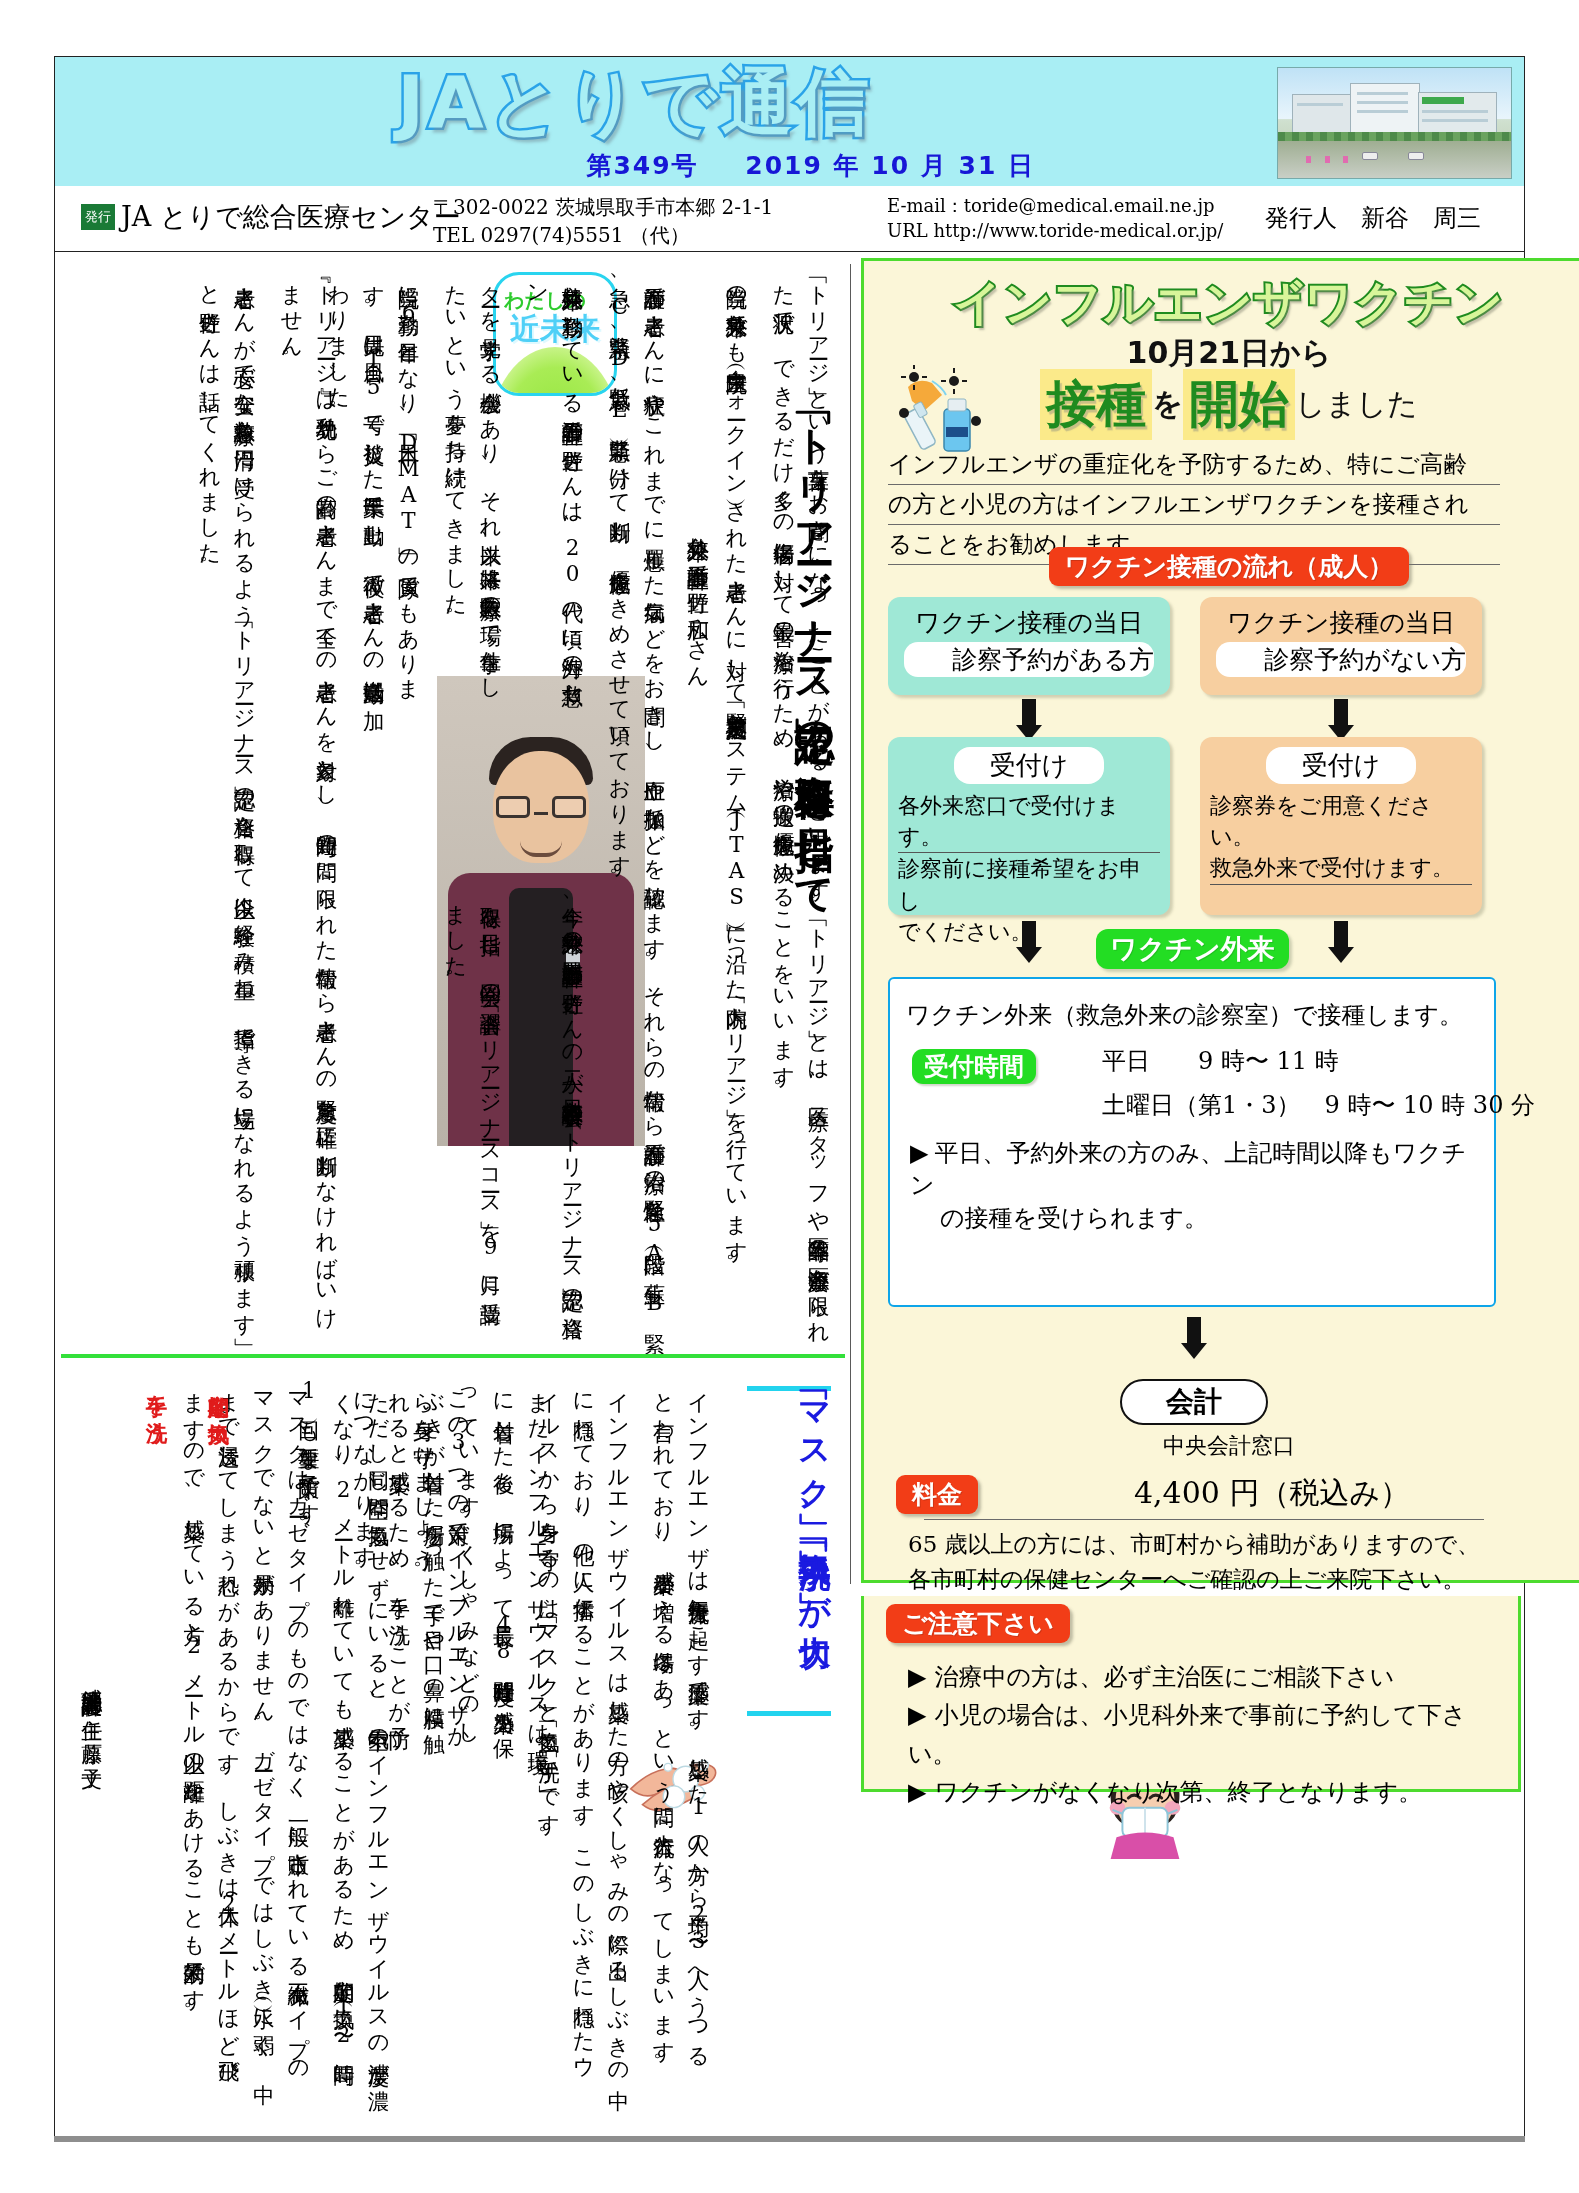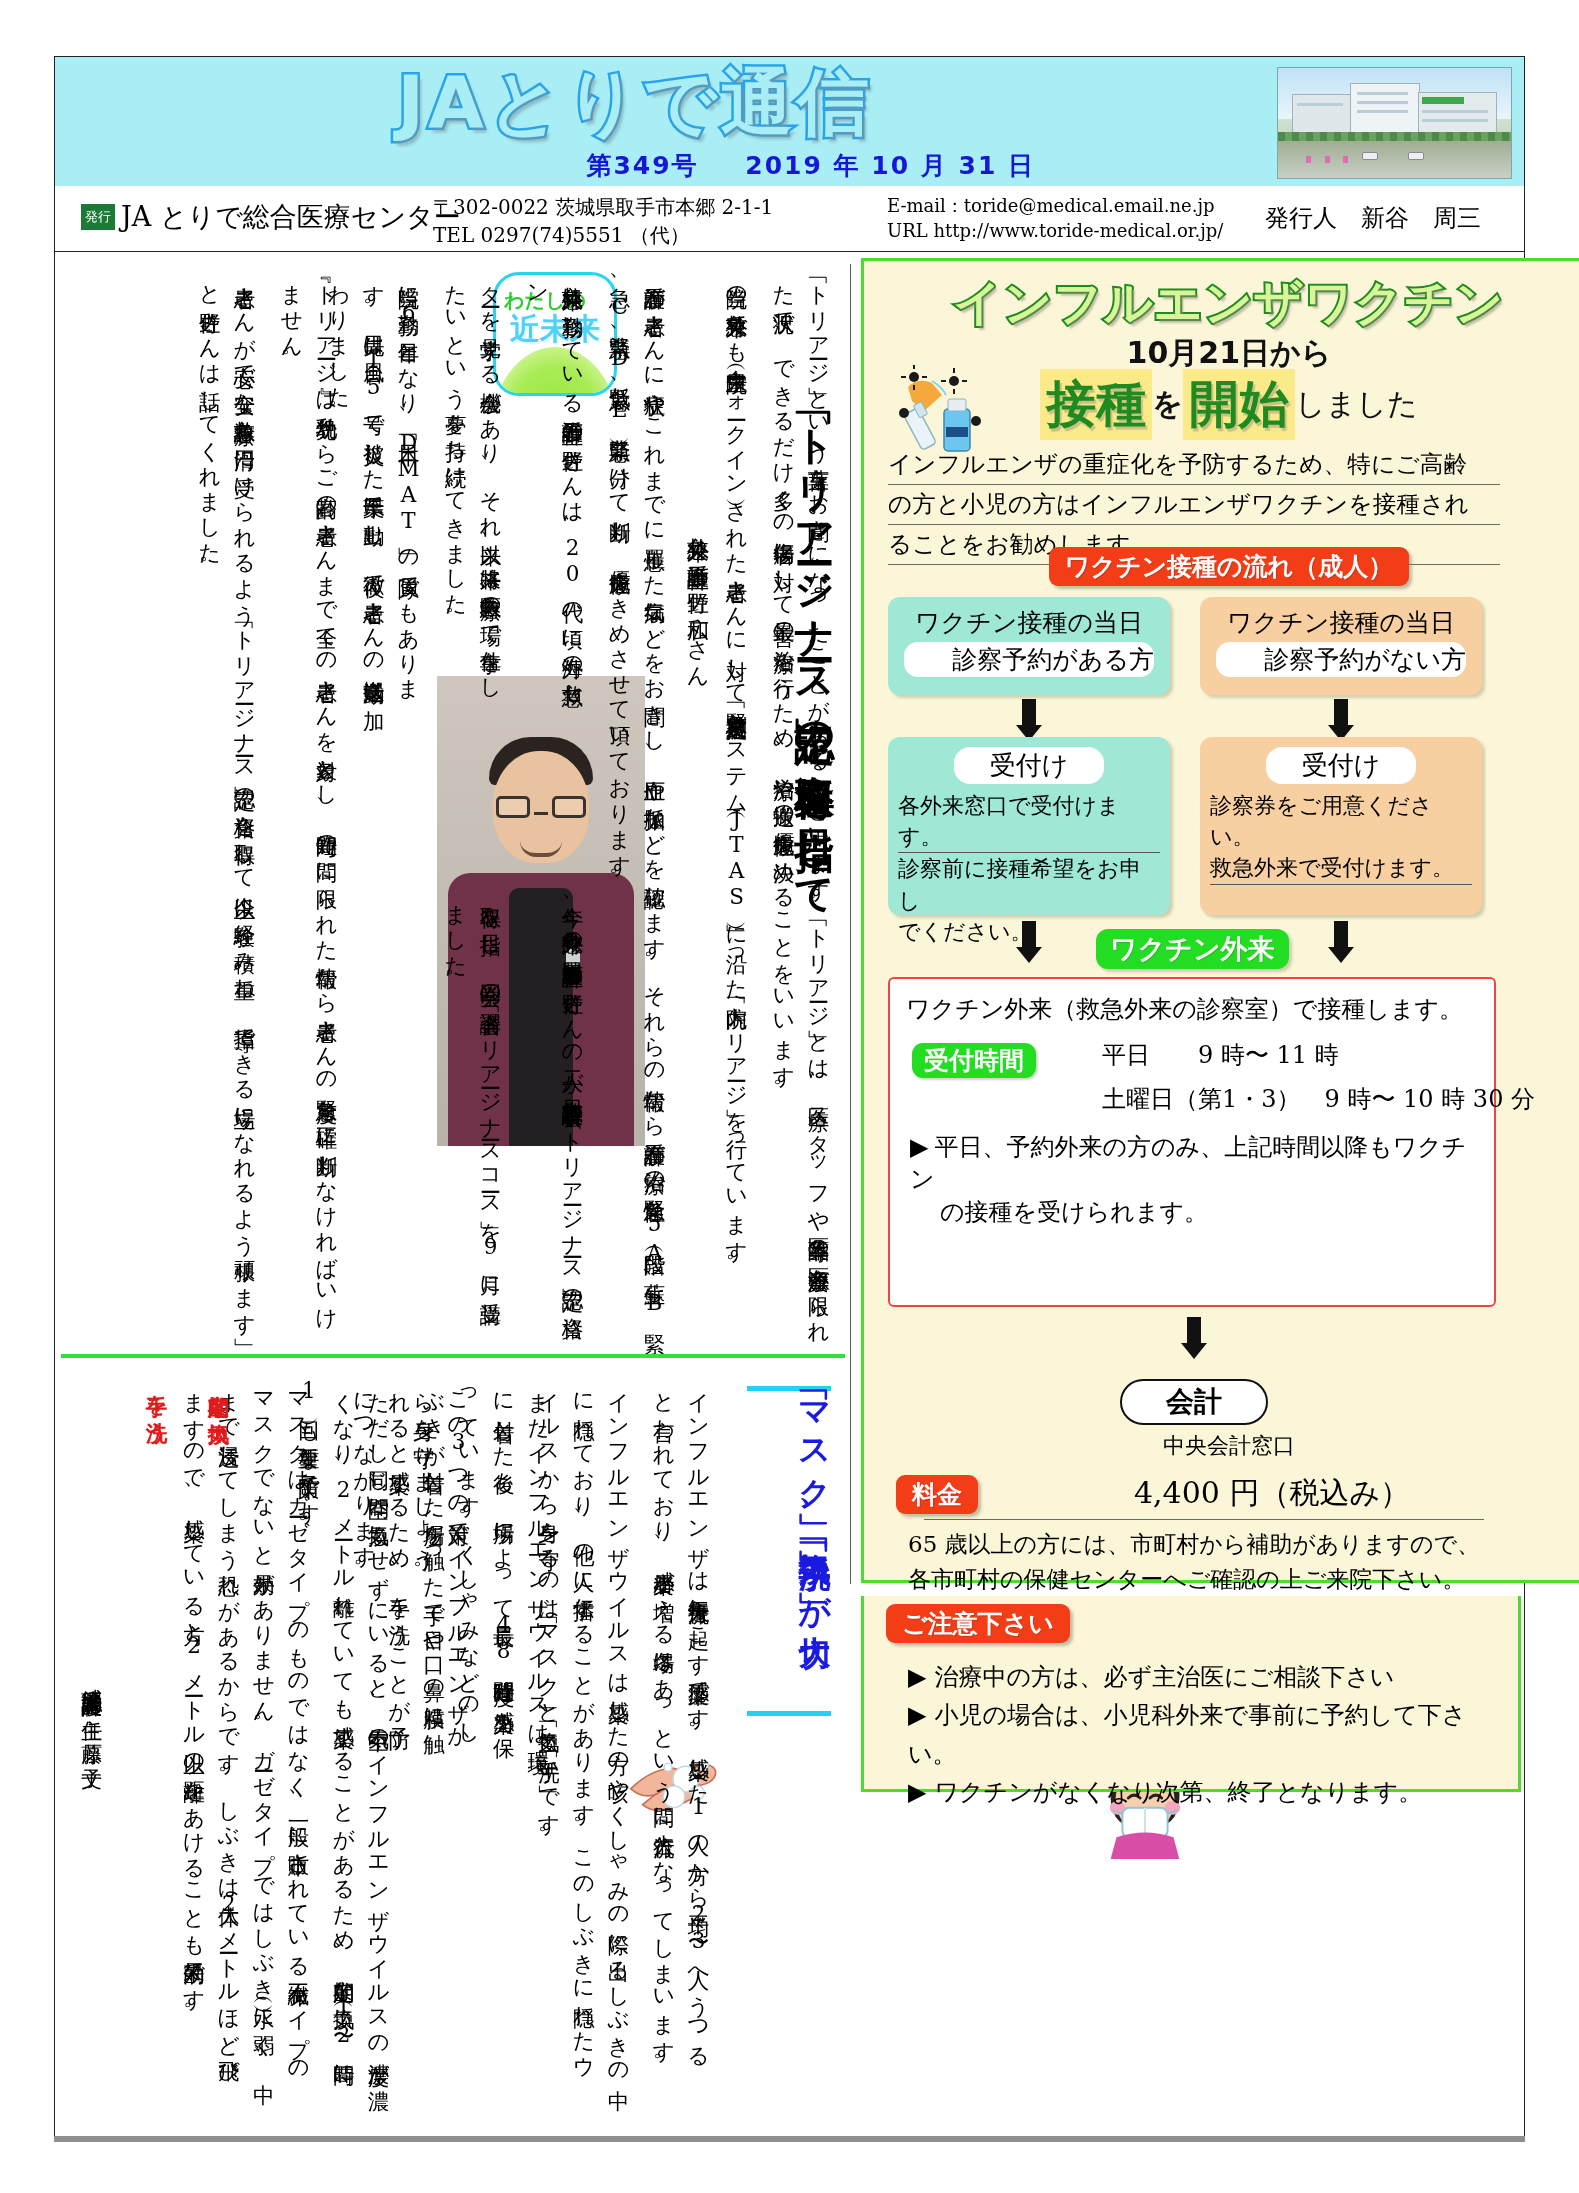--- a/index.html
+++ b/index.html
@@ -260,21 +260,21 @@
   .ar3  { left: 317px; top: 1056px; }
 
   .pill-green {
     position: absolute; left: 232px; top: 668px;
     background: #23dd23; color: #fff; border-radius: 12px; padding: 2px 14px;
     font-family:"DejaVu Sans","Liberation Sans",sans-serif; font-weight: bold; font-size: 27px;
     box-shadow: 3px 3px 3px rgba(140,150,120,.4); text-shadow: 1px 1px 0 rgba(0,0,0,.12);
   }
   .vax-outpatient {
     position: absolute; left: 24px; top: 716px; width: 608px; height: 330px;
-    background: #fff; border: 2px solid #ef4444; border-radius: 6px; padding: 14px 16px;
+    background: #fff; border: 2px solid #0ea5e9; border-radius: 6px; padding: 20px 16px;
   }
   .vo-line1 { font-size: 24px; }
   .vo-hours { position: relative; margin-top: 14px; height: 86px; }
   .vo-pill {
     position: absolute; left: 6px; top: 4px; background: #23dd23; color: #fff;
     border-radius: 11px; padding: 1px 12px; font-size: 25px; font-weight: bold;
     font-family:"DejaVu Sans","Liberation Sans",sans-serif;
     box-shadow: 2px 2px 2px rgba(140,150,120,.4);
   }
   .vo-h1 { position: absolute; left: 196px; top: 0px; font-size: 24px; white-space: nowrap; }

